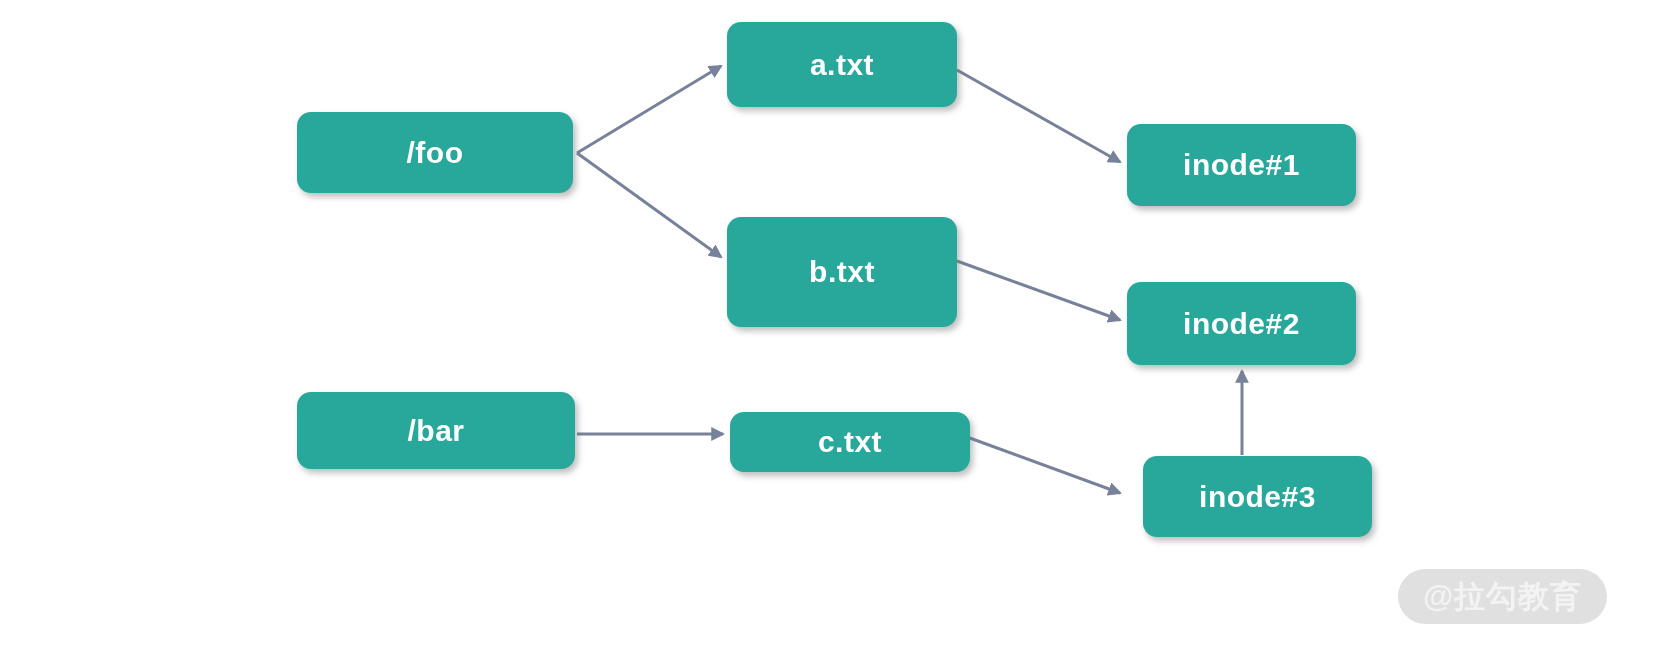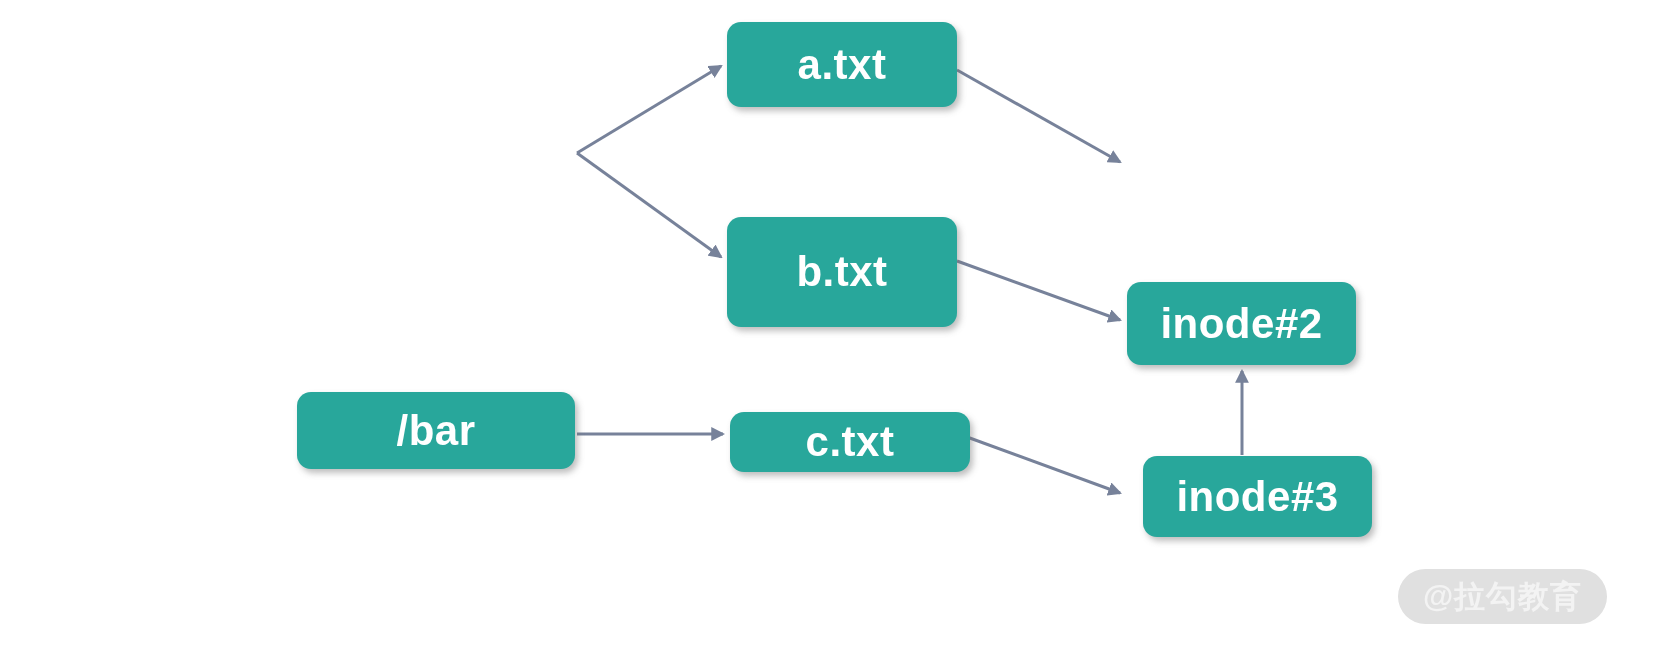--- a/index.html
+++ b/index.html
@@ -16,21 +16,21 @@
     position: absolute;
     left: 0; top: 0;
     width: 1654px; height: 658px;
   }
   .node {
     position: absolute;
     background: #28a79b;
     border-radius: 14px;
     box-shadow: 3px 4px 6px rgba(110, 110, 110, 0.45);
     color: #ffffff;
-    font-size: 42px;
+    font-size: 30px;
     font-weight: 700;
     display: flex;
     align-items: center;
     justify-content: center;
     letter-spacing: 0.5px;
   }
   .watermark {
     position: absolute;
     left: 1398px; top: 569px;
     width: 209px; height: 55px;
@@ -58,37 +58,43 @@
     </defs>
     <line x1="577" y1="153" x2="721" y2="66" stroke="#77829a" stroke-width="3" marker-end="url(#arrow)"></line>
     <line x1="577" y1="153" x2="721" y2="257" stroke="#77829a" stroke-width="3" marker-end="url(#arrow)"></line>
     <line x1="957" y1="70" x2="1120" y2="162" stroke="#77829a" stroke-width="3" marker-end="url(#arrow)"></line>
     <line x1="957" y1="261" x2="1120" y2="320" stroke="#77829a" stroke-width="3" marker-end="url(#arrow)"></line>
     <line x1="577" y1="434" x2="723" y2="434" stroke="#77829a" stroke-width="3" marker-end="url(#arrow)"></line>
     <line x1="967" y1="437" x2="1120" y2="493" stroke="#77829a" stroke-width="3" marker-end="url(#arrow)"></line>
     <line x1="1242" y1="455" x2="1242" y2="371" stroke="#77829a" stroke-width="3" marker-end="url(#arrow)"></line>
   </svg>
 
+  <div class="node" style="left:297px; top:112px; width:276px; height:81px;">
+    <span>/foo</span>
+  </div>
 
   <div class="node" style="left:727px; top:22px; width:230px; height:85px;">
     <span>a.txt</span>
   </div>
 
   <div class="node" style="left:727px; top:217px; width:230px; height:110px;">
     <span>b.txt</span>
   </div>
 
   <div class="node" style="left:297px; top:392px; width:278px; height:77px;">
     <span>/bar</span>
   </div>
 
   <div class="node" style="left:730px; top:412px; width:240px; height:60px;">
     <span>c.txt</span>
   </div>
 
+  <div class="node" style="left:1127px; top:124px; width:229px; height:82px;">
+    <span>inode#1</span>
+  </div>
 
   <div class="node" style="left:1127px; top:282px; width:229px; height:83px;align-items:center;">
     <span>inode#2</span>
   </div>
 
   <div class="node" style="left:1127px; top:456px; width:229px; height:81px;margin-left:16px;">
     <span>inode#3</span>
   </div>
 
   <div class="watermark">

